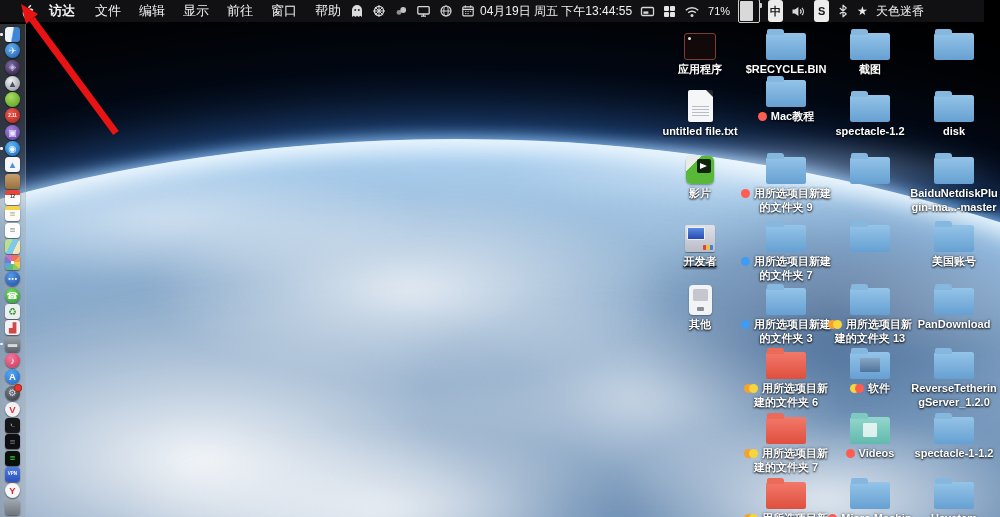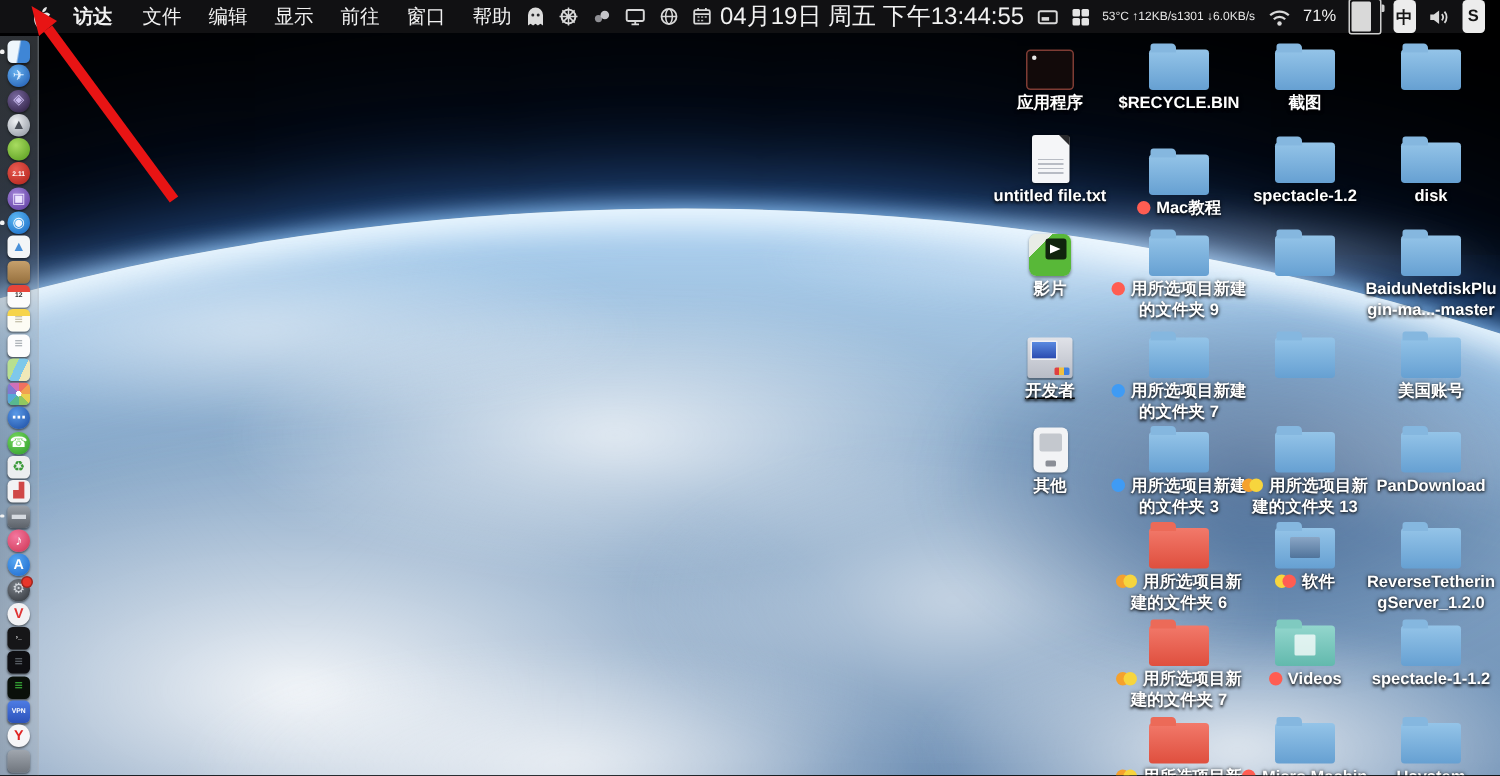--- a/index.html
+++ b/index.html
@@ -28,21 +28,21 @@
 
   
   #menubar{position:absolute;left:0;top:0;width:984px;height:22px;background:rgba(18,18,20,.97);
     display:flex;align-items:center;z-index:40;color:#f1f1f1;font-size:13px;}
   #menu-left{display:flex;align-items:center;height:22px;padding-left:14px;}
   .apple{width:26px;display:flex;justify-content:center;align-items:center;height:22px;}
   .menu-item{padding:0 9px;line-height:22px;white-space:nowrap;cursor:default;}
   .menu-item.active{font-weight:700;padding-right:11px;}
   #menu-right{display:flex;align-items:center;height:22px;gap:8px;padding-right:8px;}
   #menu-right .mi{display:flex;align-items:center;height:22px;}
-  .clock{font-size:16px;white-space:nowrap;}
+  .clock{font-size:12px;white-space:nowrap;}
   .stats2{font-size:8px;line-height:8.5px;color:#e6e6e6;white-space:nowrap;text-align:left;}
   .pct{font-size:11px;}
   .battery{position:relative;width:20px;height:10px;border:1px solid #cfcfcf;border-radius:2px;}
   .battery .fill{position:absolute;left:1px;top:1px;bottom:1px;background:#d9d9d9;border-radius:1px;}
   .battery .nub{position:absolute;right:-3px;top:2.5px;width:2px;height:5px;background:#cfcfcf;border-radius:0 1px 1px 0;}
   .badge-sq{width:15px;height:15px;border-radius:3px;background:#ececec;color:#151515;font-size:11px;font-weight:700;
     display:flex;align-items:center;justify-content:center;}
   .star-g{font-size:12px;color:#eaeaea;}
   .weather-name{font-size:12px;white-space:nowrap;}
 
@@ -185,24 +185,20 @@
         </svg>
       </span>
       <span class="mi">
         <svg width="13" height="13" viewBox="0 0 13 13">
           <rect x="1" y="1" width="5" height="5" rx="1" fill="#e4e4e4"></rect>
           <rect x="7" y="1" width="5" height="5" rx="1" fill="#e4e4e4"></rect>
           <rect x="1" y="7" width="5" height="5" rx="1" fill="#e4e4e4"></rect>
           <rect x="7" y="7" width="5" height="5" rx="1" fill="#e4e4e4"></rect>
         </svg>
       </span>
-      <span class="mi stats2">
-        <span style="display:block">53°C ↑12KB/s</span>
-        <span style="display:block">1301 ↓6.0KB/s</span>
-      </span>
       <span class="mi">
         <svg width="16" height="13" viewBox="0 0 16 13">
           <path d="M1.8 5.2 a9 9 0 0 1 12.4 0" fill="none" stroke="#d8d8d8" stroke-width="1.5"></path>
           <path d="M4.2 7.8 a5.5 5.5 0 0 1 7.6 0" fill="none" stroke="#d8d8d8" stroke-width="1.5"></path>
           <circle cx="8" cy="10.6" r="1.5" fill="#d8d8d8"></circle>
         </svg>
       </span>
       <span class="mi pct">71%</span>
       <span class="mi battery">
         <span class="fill" id="batt-fill" style="width: 13px;"></span>
@@ -403,21 +399,21 @@
         </div>
       </div>
       <div class="dicon" style="left: 648px; top: 88px;">
         <div class="icwrap">
           <div class="ic-doc"></div>
         </div>
         <div class="lbl">
           <div>untitled file.txt</div>
         </div>
       </div>
-      <div class="dicon" style="left: 734px; top: 96px;">
+      <div class="dicon" style="left: 734px; top: 73px;">
         <div class="icwrap">
           <div class="ic-folder"></div>
         </div>
         <div class="lbl">
           <div><span class="tags"><span class="tag" style="background: rgb(255, 93, 82);"></span></span>Mac教程</div>
         </div>
       </div>
       <div class="dicon" style="left: 818px; top: 88px;">
         <div class="icwrap">
           <div class="ic-folder"></div>

